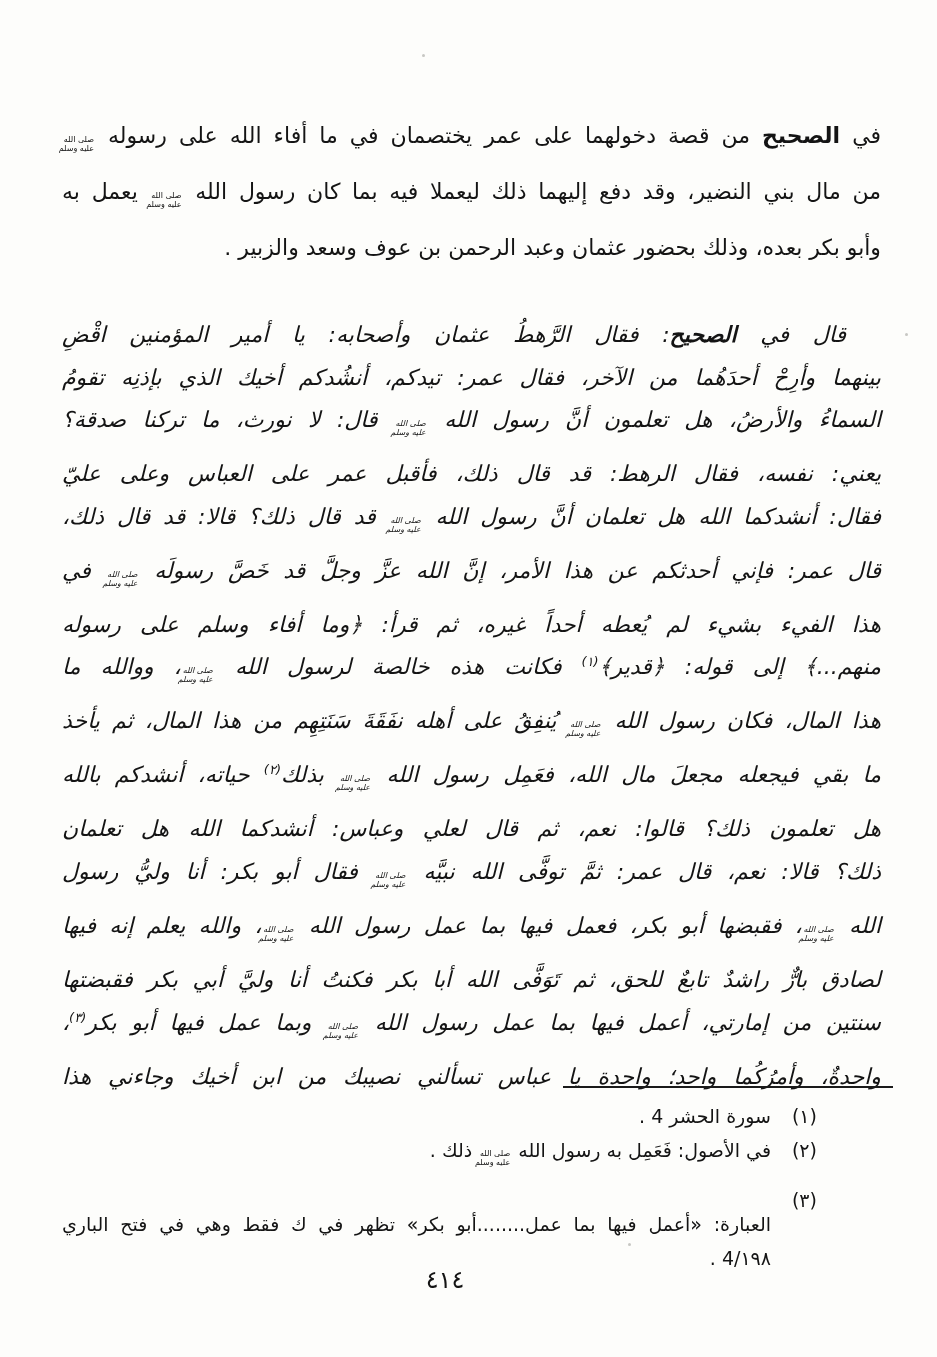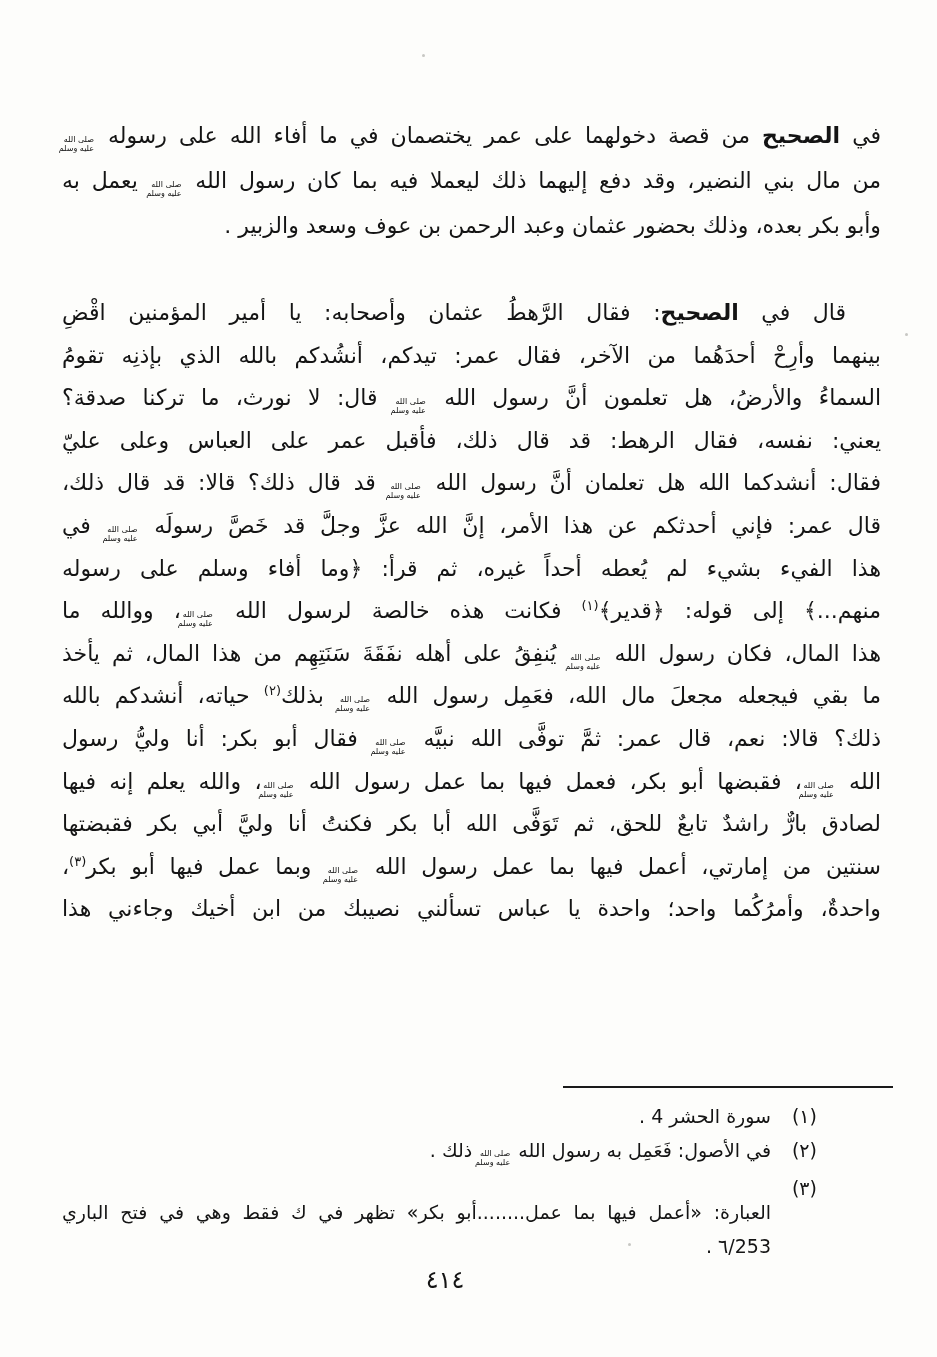--- a/index.html
+++ b/index.html
@@ -22,42 +22,42 @@
     right: 56px;
     left: 62px;
     direction: rtl;
     font-size: 22px;
   }
   .line {
     text-align: justify;
     text-align-last: justify;
   }
   .para1 .line { line-height: 45px; }
-  .para2 { margin-top: 44px; }
+  .para2 { margin-top: 44px; font-style: italic; }
   .para2 .line { line-height: 42.6px; }
   .line.end { text-align-last: right; }
   .line.indent { text-indent: 35px; }
 
   b { font-weight: bold; }
 
   
   sup.fnref {
     font-size: 13px;
     line-height: 0;
     vertical-align: 8px;
     letter-spacing: -1px;
   }
 
   
   .saw {
     display: inline-block;
     width: 30px;
     text-align: center;
     vertical-align: -8px;
-    margin: 4px 2px;
+    margin: 16px 2px;
   }
   .saw span {
     display: block;
     font-size: 8px;
     line-height: 9px;
     letter-spacing: -0.5px;
     white-space: nowrap;
   }
 
   
@@ -112,29 +112,30 @@
   <div class="body-text">
 
     <div class="para para1">
       <div class="line rich">في <b>الصحيح</b> من قصة دخولهما على عمر يختصمان في ما أفاء الله على رسوله <span class="saw"><span>صلى الله</span><span>عليه وسلم</span></span></div>
       <div class="line rich">من مال بني النضير، وقد دفع إليهما ذلك ليعملا فيه بما كان رسول الله <span class="saw"><span>صلى الله</span><span>عليه وسلم</span></span> يعمل به</div>
       <div class="line rich end">وأبو بكر بعده، وذلك بحضور عثمان وعبد الرحمن بن عوف وسعد والزبير .</div>
     </div>
 
     <div class="para para2">
       <div class="line rich indent">قال في <b>الصحيح</b>: فقال الرَّهطُ عثمان وأصحابه: يا أمير المؤمنين اقْضِ</div>
-      <div class="line rich">بينهما وأرِحْ أحدَهُما من الآخر، فقال عمر: تيدكم، أنشُدكم بالله الذي بإذنِه تقومُ</div>
+      <div class="line rich">بينهما وأرِحْ أحدَهُما من الآخر، فقال عمر: تيدكم، أنشُدكم أخيك الذي بإذنِه تقومُ</div>
       <div class="line rich">السماءُ والأرضُ، هل تعلمون أنَّ رسول الله <span class="saw"><span>صلى الله</span><span>عليه وسلم</span></span> قال: لا نورث، ما تركنا صدقة؟</div>
       <div class="line rich">يعني: نفسه، فقال الرهط: قد قال ذلك، فأقبل عمر على العباس وعلى عليّ</div>
       <div class="line rich">فقال: أنشدكما الله هل تعلمان أنَّ رسول الله <span class="saw"><span>صلى الله</span><span>عليه وسلم</span></span> قد قال ذلك؟ قالا: قد قال ذلك،</div>
       <div class="line rich">قال عمر: فإني أحدثكم عن هذا الأمر، إنَّ الله عزَّ وجلَّ قد خَصَّ رسولَه <span class="saw"><span>صلى الله</span><span>عليه وسلم</span></span> في</div>
       <div class="line rich">هذا الفيء بشيء لم يُعطه أحداً غيره، ثم قرأ: ﴿وما أفاء وسلم على رسوله</div>
       <div class="line rich">منهم...﴾ إلى قوله: ﴿قدير﴾<sup class="fnref">(١)</sup> فكانت هذه خالصة لرسول الله <span class="saw"><span>صلى الله</span><span>عليه وسلم</span></span>، ووالله ما</div>
       <div class="line rich">هذا المال، فكان رسول الله <span class="saw"><span>صلى الله</span><span>عليه وسلم</span></span> يُنفِقُ على أهله نفَقَةَ سَنَتِهِم من هذا المال، ثم يأخذ</div>
       <div class="line rich">ما بقي فيجعله مجعلَ مال الله، فعَمِل رسول الله <span class="saw"><span>صلى الله</span><span>عليه وسلم</span></span> بذلك<sup class="fnref">(٢)</sup> حياته، أنشدكم بالله</div>
+      <div class="line rich">هل تعلمون ذلك؟ قالوا: نعم، ثم قال لعلي وعباس: أنشدكما الله هل تعلمان</div>
       <div class="line rich">ذلك؟ قالا: نعم، قال عمر: ثمَّ توفَّى الله نبيَّه <span class="saw"><span>صلى الله</span><span>عليه وسلم</span></span> فقال أبو بكر: أنا وليُّ رسول</div>
       <div class="line rich">الله <span class="saw"><span>صلى الله</span><span>عليه وسلم</span></span>، فقبضها أبو بكر، فعمل فيها بما عمل رسول الله <span class="saw"><span>صلى الله</span><span>عليه وسلم</span></span>، والله يعلم إنه فيها</div>
       <div class="line rich">لصادق بارٌّ راشدٌ تابعٌ للحق، ثم تَوَفَّى الله أبا بكر فكنتُ أنا وليَّ أبي بكر فقبضتها</div>
       <div class="line rich">سنتين من إمارتي، أعمل فيها بما عمل رسول الله <span class="saw"><span>صلى الله</span><span>عليه وسلم</span></span> وبما عمل فيها أبو بكر<sup class="fnref">(٣)</sup>،</div>
       <div class="line rich">واحدةٌ، وأمرُكُما واحد؛ واحدة يا عباس تسألني نصيبك من ابن أخيك وجاءني هذا</div>
     </div>
 
   </div>
 
   <div class="fn-rule"></div>
@@ -149,21 +150,21 @@
     <div class="fn fn2">
       <span class="fn-marker">(٢)</span>
       <span class="fn-text">
           <span class="l1 rich">في الأصول: فَعَمِل به رسول الله <span class="saw"><span>صلى الله</span><span>عليه وسلم</span></span> ذلك .</span>
         </span>
     </div>
     <div class="fn fn3">
       <span class="fn-marker">(٣)</span>
       <span class="fn-text">
         <span class="l1 rich">العبارة: «أعمل فيها بما عمل........أبو بكر» تظهر في ك فقط وهي في فتح الباري</span>
-        <span class="l2 rich">253/٦ .</span>
+        <span class="l2 rich">١٩٨/4 .</span>
       </span>
     </div>
   </div>
 
   <div class="page-num">٤١٤</div>
 
   <div class="speck" style="top:54px; left:422px;"></div>
   <div class="speck" style="top:333px; left:905px;"></div>
   <div class="speck" style="top:1243px; left:628px;"></div>
 

